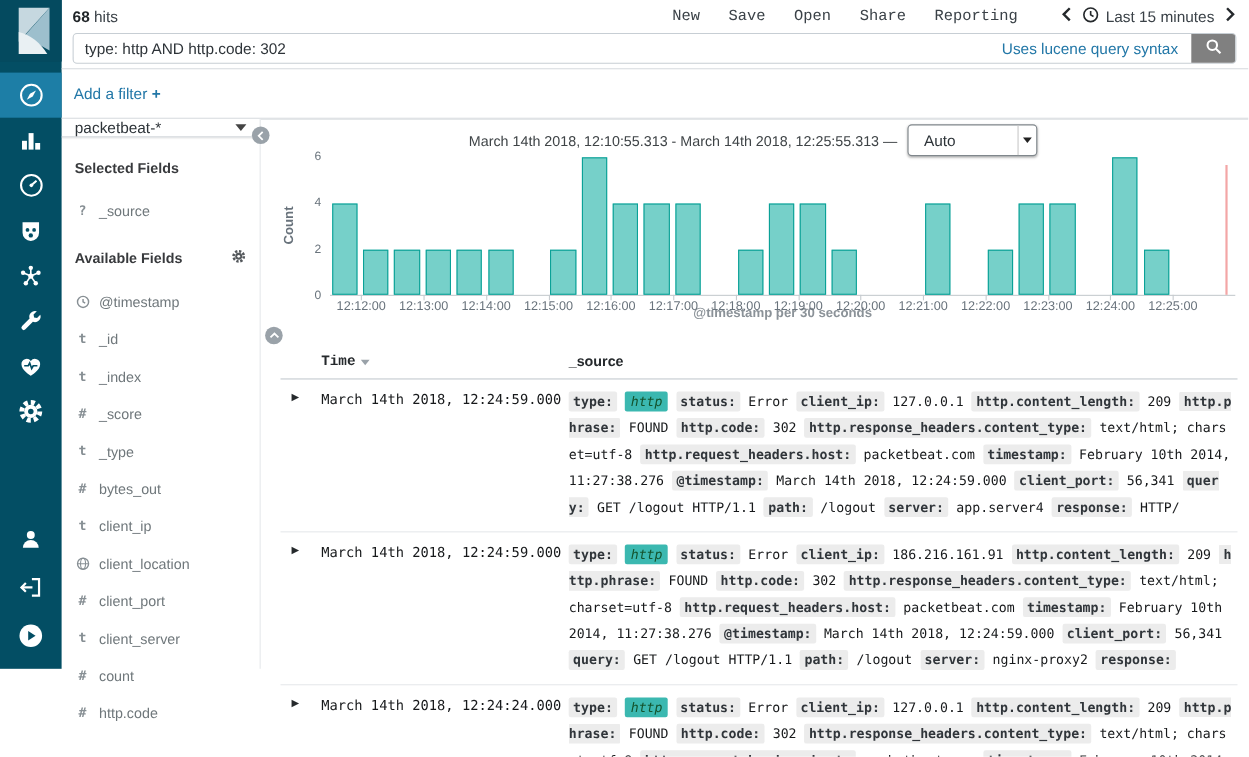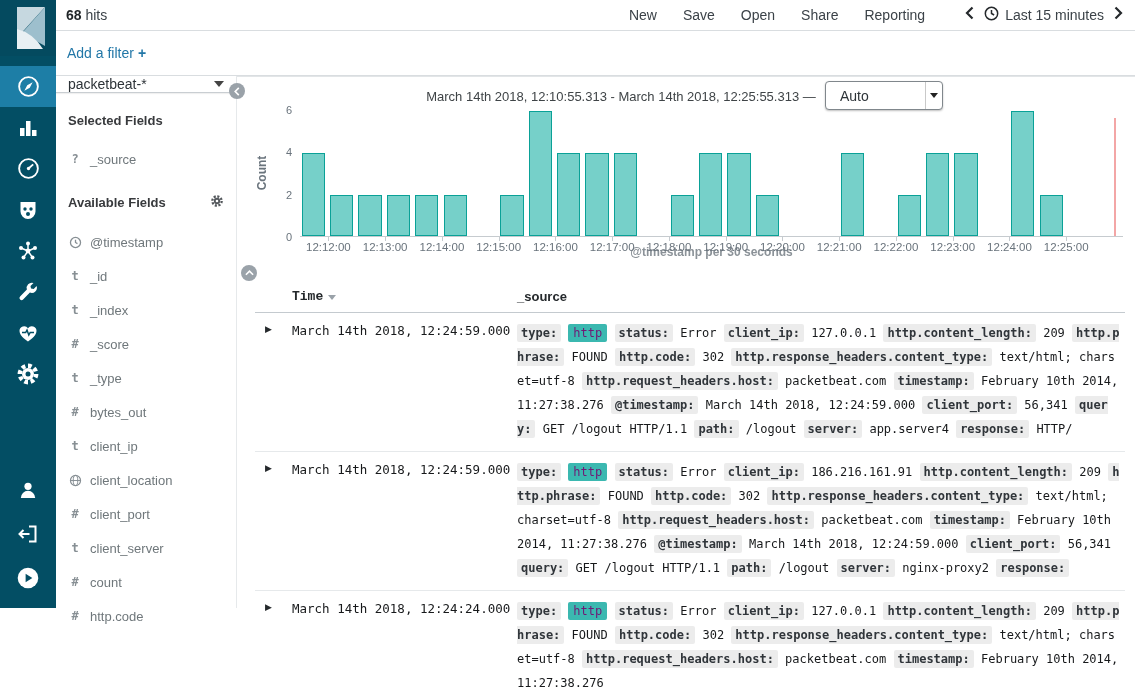--- a/index.html
+++ b/index.html
@@ -17,21 +17,21 @@
   .nav-bottom { margin-top:auto; padding-bottom:8px; display:flex; flex-direction:column; }
   .nav-bottom .nav-item { height:44px; }
 
   
   .main { flex:1; display:flex; flex-direction:column; min-width:0; }
 
   .topbar { height:30px; display:flex; align-items:center; padding:0 12px 0 10px; font-size:14px; }
   .hits { font-size:14px; }
   .hits b { color:#1f2427; }
   .top-menu { margin-left:auto; display:flex; align-items:center; gap:26px; }
-  .top-menu .menu-link { cursor:pointer; color:#3b4248; }
+  .top-menu .menu-link { cursor:pointer; color:#3b4248;font-family:Liberation Mono, monospace; }
   .timepicker { display:flex; gap:10px; margin-left:14px; }
   .tp-chev { cursor:pointer; display:flex; }
   .tp-label { display:flex; align-items:center; gap:6px; cursor:pointer; }
 
   .searchrow { height:32px; padding:0 11px 4px 10px; display:flex; }
   .searchbox { flex:1; display:flex; align-items:center; border:1px solid #c7ced4; border-radius:4px; overflow:hidden; height:28px; background:#fff; }
   .searchbox input { flex:1; border:none; outline:none; font-size:14px; padding:0 10px; color:#2d3338; font-family:"Liberation Sans",sans-serif; }
   .lucene-hint { color:#2277a7; font-size:14px; padding:0 12px; cursor:pointer; white-space:nowrap; }
   .search-btn { width:40px; height:28px; background:#808080; border:none; display:flex; align-items:center; justify-content:center; cursor:pointer; }
 
@@ -83,21 +83,21 @@
   .col-caret { width:37px; flex-shrink:0; }
   .col-time { width:225px; flex-shrink:0;font-family:Liberation Mono, monospace; }
   .col-source { flex:1; min-width:0; }
   .sort-caret { display:inline-block; width:0; height:0; border-left:4px solid transparent; border-right:4px solid transparent; border-top:5px solid #9aa2a9; margin-left:5px; }
   .doc-row { display:flex; border-bottom:1px solid #e6e9eb; padding:8px 0 10px; }
   .doc-caret { cursor:pointer; font-size:9px; color:#25292c; padding-left:10px; padding-top:3px; }
   .doc-time { font-family:"DejaVu Sans Mono",monospace; font-size:12.5px; color:#17191b; padding-top:2px; white-space:nowrap; }
   .doc-source { font-family:"DejaVu Sans Mono",monospace; font-size:12px; line-height:24px; color:#17191b; word-break:break-all; padding-right:4px; }
   .doc-source .k { background:#ececec; font-weight:bold; color:#30353a; padding:2px 4px; border-radius:2px; }
   .doc-source .v { color:#17191b; }
-  .doc-source .v.hl { background:#3bb8b0; color:#701a75; padding:2px 5px; border-radius:2px; }
+  .doc-source .v.hl { background:#3bb8b0; color:#14532d; padding:2px 5px; border-radius:2px;font-style:italic; }
 </style>
 </head>
 <body>
 
 <div class="app">
 
   <nav class="leftnav">
     <span class="logo">
       <svg width="56" height="56" viewBox="0 0 56 56">
         <rect width="56" height="56" fill="#044a5f"></rect>
@@ -248,20 +248,34 @@
           </span>
           <span class="tp-chev">
             <svg width="9" height="14" viewBox="0 0 9 14">
                 <polyline points="1.5,1.5 7,7 1.5,12.5" fill="none" stroke="#25292c" stroke-width="2.2"></polyline>
               </svg>
           </span>
         </div>
       </div>
     </header>
 
+    <div class="searchrow">
+      <div class="searchbox">
+        <input type="text" value="type: http AND http.code: 302" style="">
+        <span class="lucene-hint">Uses lucene query syntax</span>
+        <button class="search-btn">
+          <span class="icon">
+            <svg width="15" height="15" viewBox="0 0 16 16">
+                <circle cx="6.5" cy="6.5" r="4.6" fill="none" stroke="#fff" stroke-width="2"></circle>
+                <line x1="10" y1="10" x2="14.4" y2="14.4" stroke="#fff" stroke-width="2"></line>
+              </svg>
+          </span>
+        </button>
+      </div>
+    </div>
 
     <div class="filterbar">
       <span class="add-filter">
         <span>Add a filter</span><span class="plus">+</span>
       </span>
     </div>
 
     <div class="content">
 
       <aside class="fields-panel">

